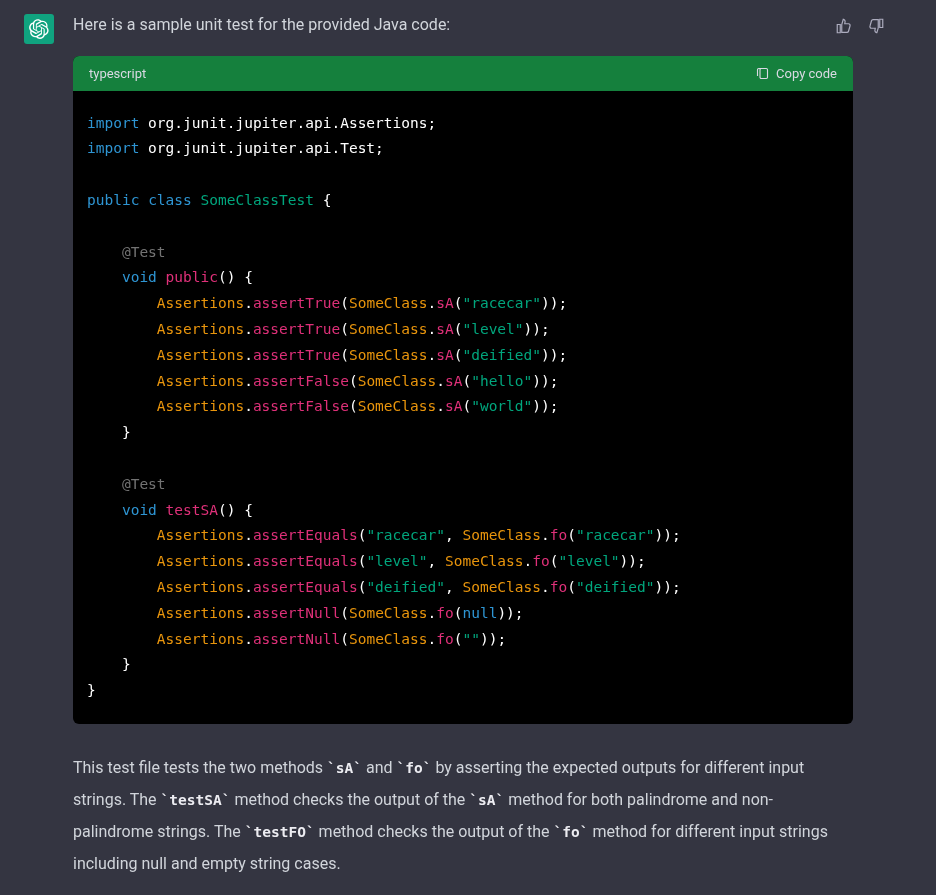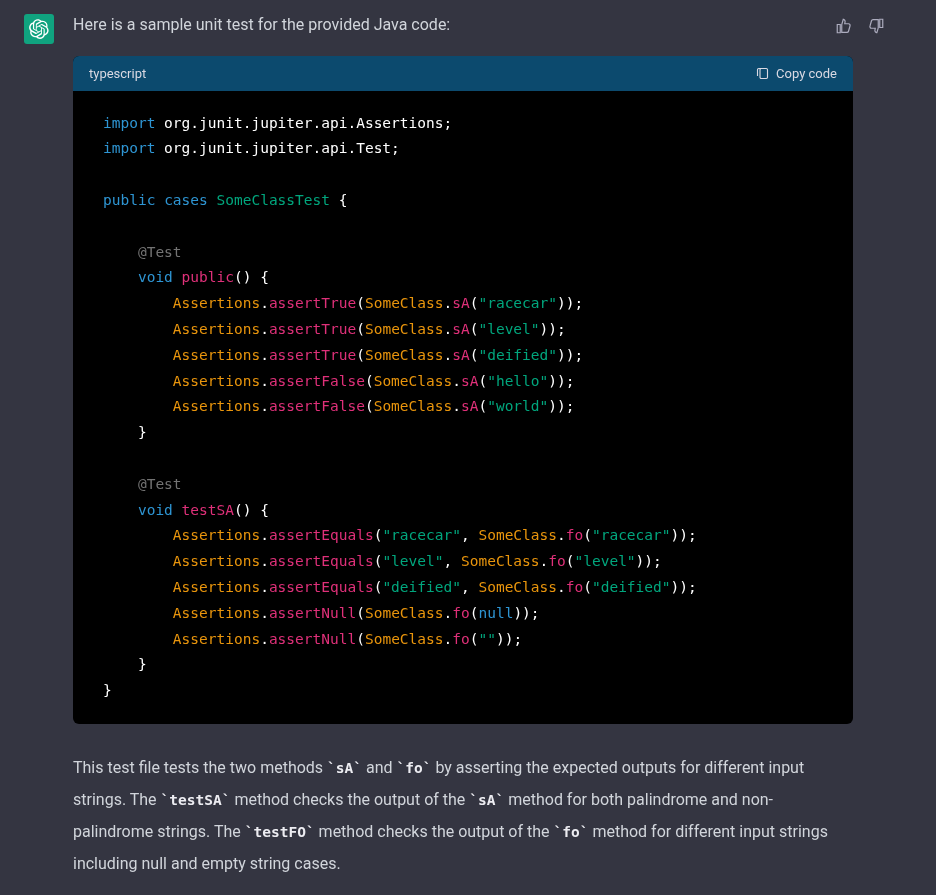--- a/index.html
+++ b/index.html
@@ -55,38 +55,38 @@
       justify-content: center;
     }
     .action-btn svg { width: 18px; height: 18px; stroke: currentColor; fill: none; stroke-width: 1.6; }
     .codeblock {
       background: #000000;
       border-radius: 6px;
       overflow: hidden;
       margin-bottom: 28px;
     }
     .codeheader {
-      background: #0c4a6e;
+      background: #15803d;
       display: flex;
       justify-content: space-between;
       align-items: center;
       padding: 10px 16px;
       font-size: 13px;
       color: #d9d9e3;
     }
     .copy-btn {
       display: flex;
       align-items: flex-end;
       gap: 6px;
       cursor: pointer;
       color: #d9d9e3;
     }
     .copy-btn svg { width: 15px; height: 15px; stroke: currentColor; fill: none; stroke-width: 1.8; }
     pre {
-      padding: 20px 30px;
+      padding: 20px 14px;
       font-family: "Consolas", "Monaco", monospace;
       font-size: 14.5px;
       line-height: 1.78;
       color: #fff;
       overflow-x: auto;
     }
     .kw  { color: #2e95d3; }
     .cls { color: #00a67d; }
     .ann { color: #737373; }
     .fn  { color: #df3079; }
@@ -126,21 +126,21 @@
           <svg viewBox="0 0 24 24">
             <rect x="8" y="4" width="12" height="16" rx="2"></rect>
             <path d="M4 16V6a2 2 0 0 1 2-2h8"></path>
           </svg>
           <span>Copy code</span>
         </div>
       </div>
       <pre id="code-pre"><span class="kw">import</span> org.junit.jupiter.api.Assertions;
 <span class="kw">import</span> org.junit.jupiter.api.Test;
 
-<span class="kw">public</span> <span class="kw">cases</span> <span class="cls">SomeClassTest</span> {
+<span class="kw">public</span> <span class="kw">class</span> <span class="cls">SomeClassTest</span> {
 
     <span class="ann">@Test</span>
     <span class="kw">void</span> <span class="fn">public</span>() {
         <span class="typ">Assertions</span>.<span class="fn">assertTrue</span>(<span class="typ">SomeClass</span>.<span class="fn">sA</span>(<span class="str">"racecar"</span>));
         <span class="typ">Assertions</span>.<span class="fn">assertTrue</span>(<span class="typ">SomeClass</span>.<span class="fn">sA</span>(<span class="str">"level"</span>));
         <span class="typ">Assertions</span>.<span class="fn">assertTrue</span>(<span class="typ">SomeClass</span>.<span class="fn">sA</span>(<span class="str">"deified"</span>));
         <span class="typ">Assertions</span>.<span class="fn">assertFalse</span>(<span class="typ">SomeClass</span>.<span class="fn">sA</span>(<span class="str">"hello"</span>));
         <span class="typ">Assertions</span>.<span class="fn">assertFalse</span>(<span class="typ">SomeClass</span>.<span class="fn">sA</span>(<span class="str">"world"</span>));
     }
 

